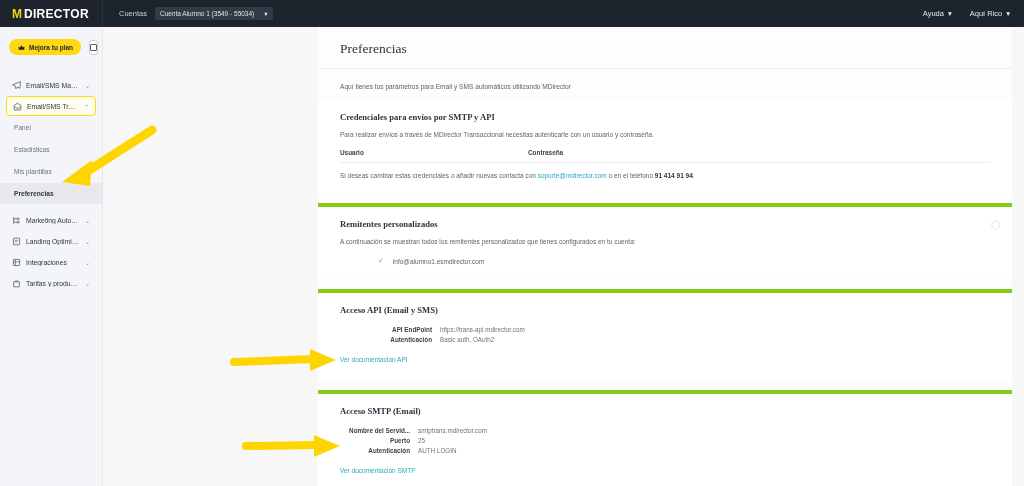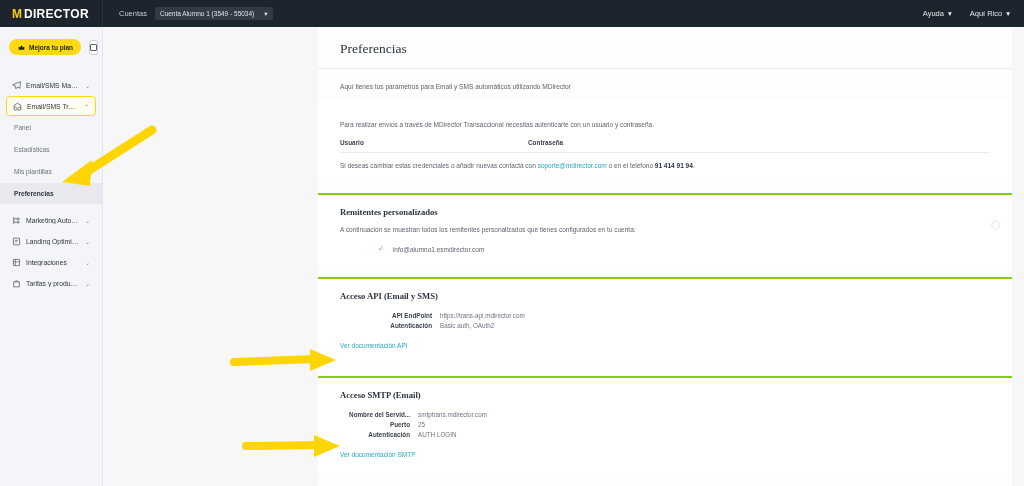--- a/index.html
+++ b/index.html
@@ -80,21 +80,21 @@
   .content {
     position: absolute; top: 0; left: 215px; width: 694px; height: 459px;
     background: #fdfdfd;
   }
   .page-head { padding: 14px 22px 0 22px; }
   .page-title { font-family: "Liberation Serif", serif; font-size: 13.5px; color: #2c3440; font-weight: normal; }
   .head-rule { margin: 11px 0 0 0; border-top: 1px solid #ececf0; }
   .intro { padding: 14px 22px 0 22px; font-size: 6.6px; color: #5d636e; }
 
   .card { background: #fff; margin-top: 10px; padding: 12px 22px 14px 22px; }
-  .card + .card { border-top: 2px solid #84cc16; }
+  .card + .card { border-top: 4px solid #84cc16; }
   .card-title { font-family: "Liberation Serif", serif; font-size: 8.6px; color: #2c3440; font-weight: bold; }
   .card-desc { font-size: 6.5px; color: #5d636e; margin-top: 9px; }
 
   .cred-table { margin-top: 11px; }
   .cred-head { display: flex; font-size: 6.4px; color: #3a414c; font-weight: bold; padding-bottom: 6px; }
   .cred-head .c1 { width: 188px; }
   .cred-rule { border-top: 1px solid #ededf1; }
   .cred-note { margin-top: 9px; font-size: 6.5px; color: #5d636e; }
   .link { color: #2aa8bd; text-decoration: none; cursor: pointer; }
   .strong { font-weight: bold; color: #2c3440; }
@@ -244,20 +244,21 @@
   <div class="main">
     <div class="content">
 
       <div class="page-head">
         <h1 class="page-title">Preferencias</h1>
       </div>
       <div class="head-rule"></div>
       <div class="intro">Aquí tienes tus parámetros para Email y SMS automáticos utilizando MDirector</div>
 
       <div class="card">
+        <div class="card-title">Credenciales para envíos por SMTP y API</div>
         <div class="card-desc">Para realizar envíos a través de MDirector Transaccional necesitas autenticarte con un usuario y contraseña.</div>
         <div class="cred-table">
           <div class="cred-head">
             <div class="c1">Usuario</div>
             <div>Contraseña</div>
           </div>
           <div class="cred-rule"></div>
         </div>
         <div class="cred-note">
           <span>Si deseas cambiar estas credenciales o añadir nuevas contacta con </span><a class="link" href="#">soporte@mdirector.com</a><span> o en el teléfono </span><span class="strong">91 414 91 94</span><span>.</span>

